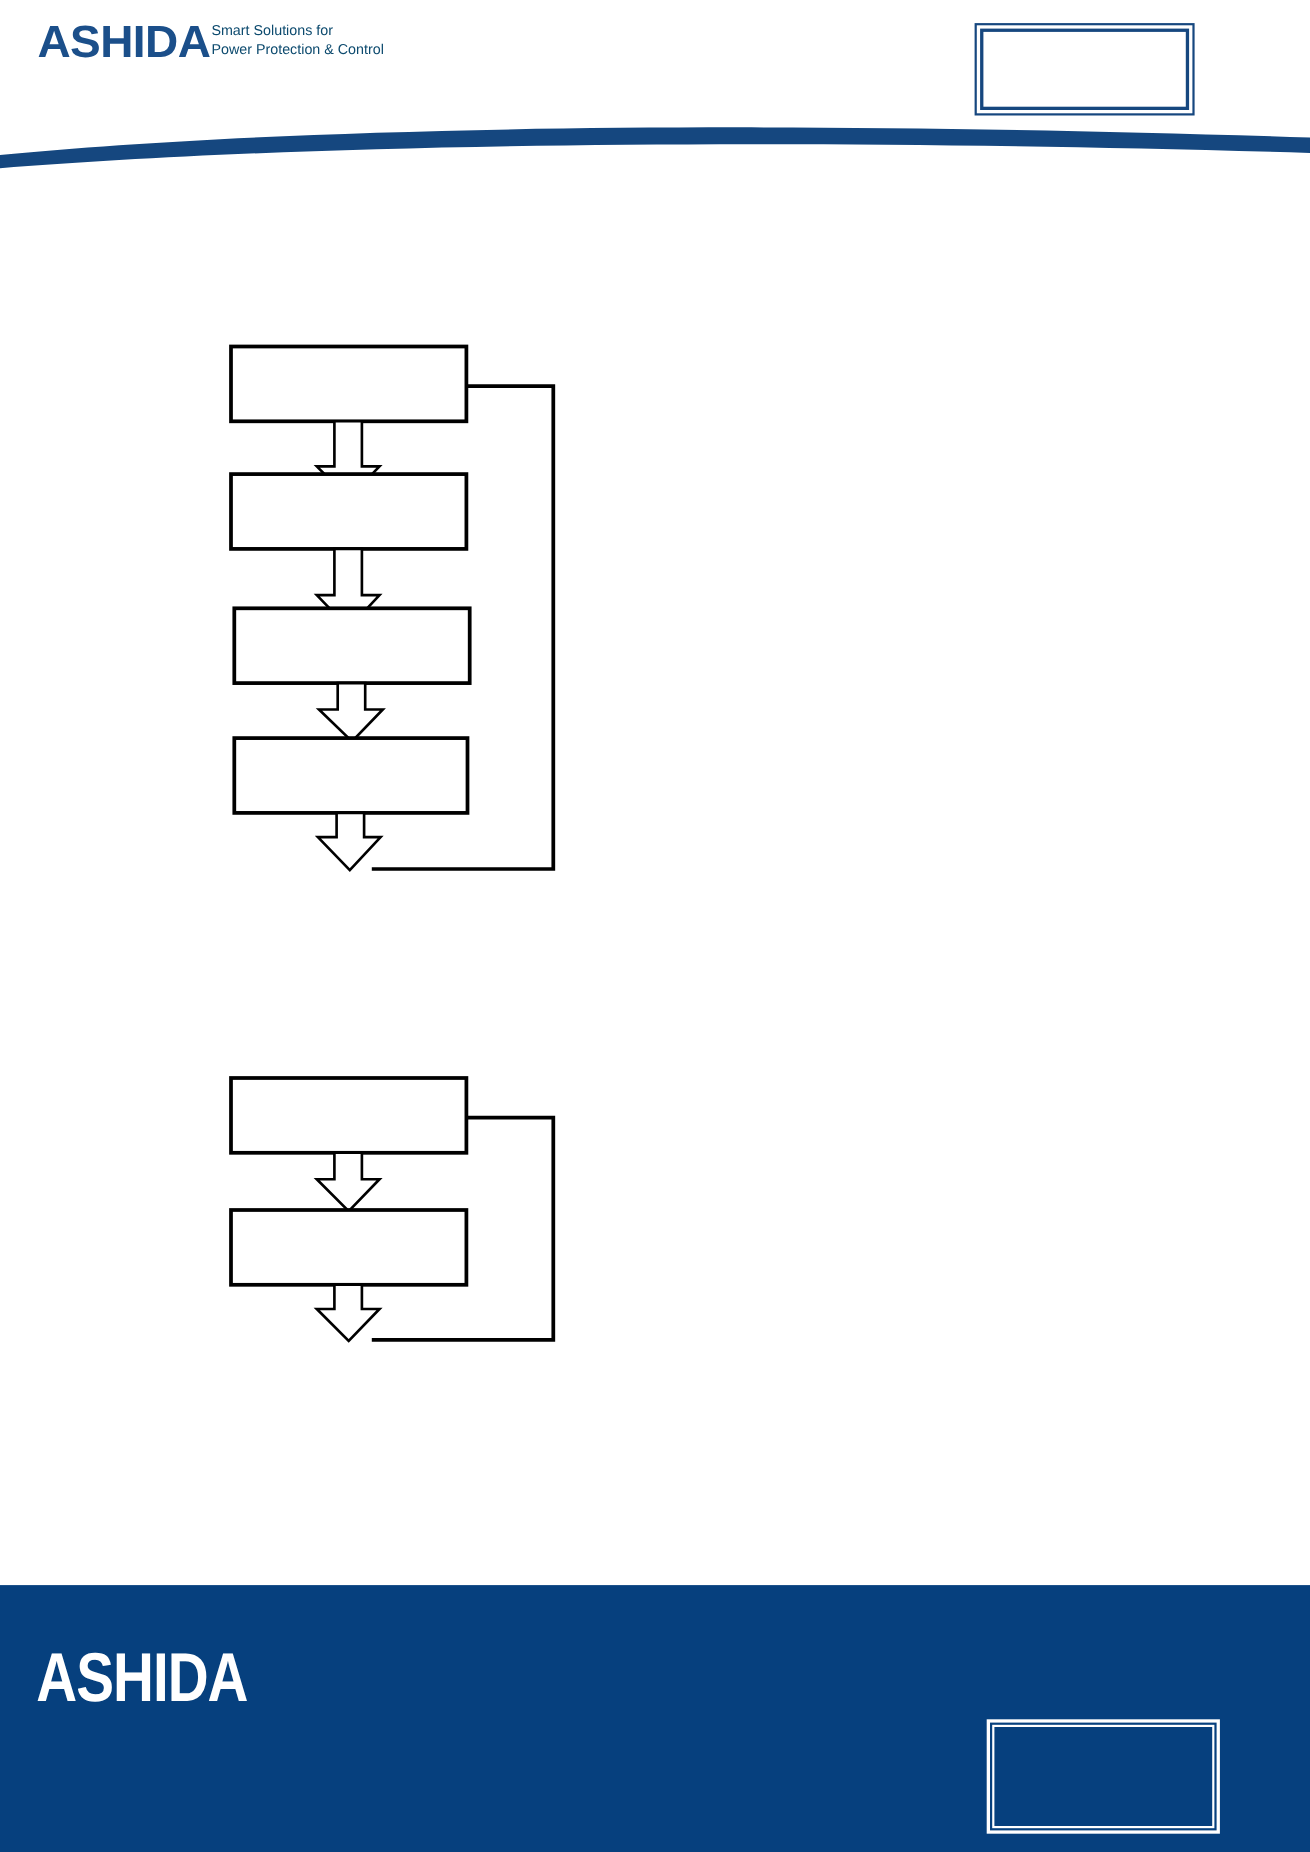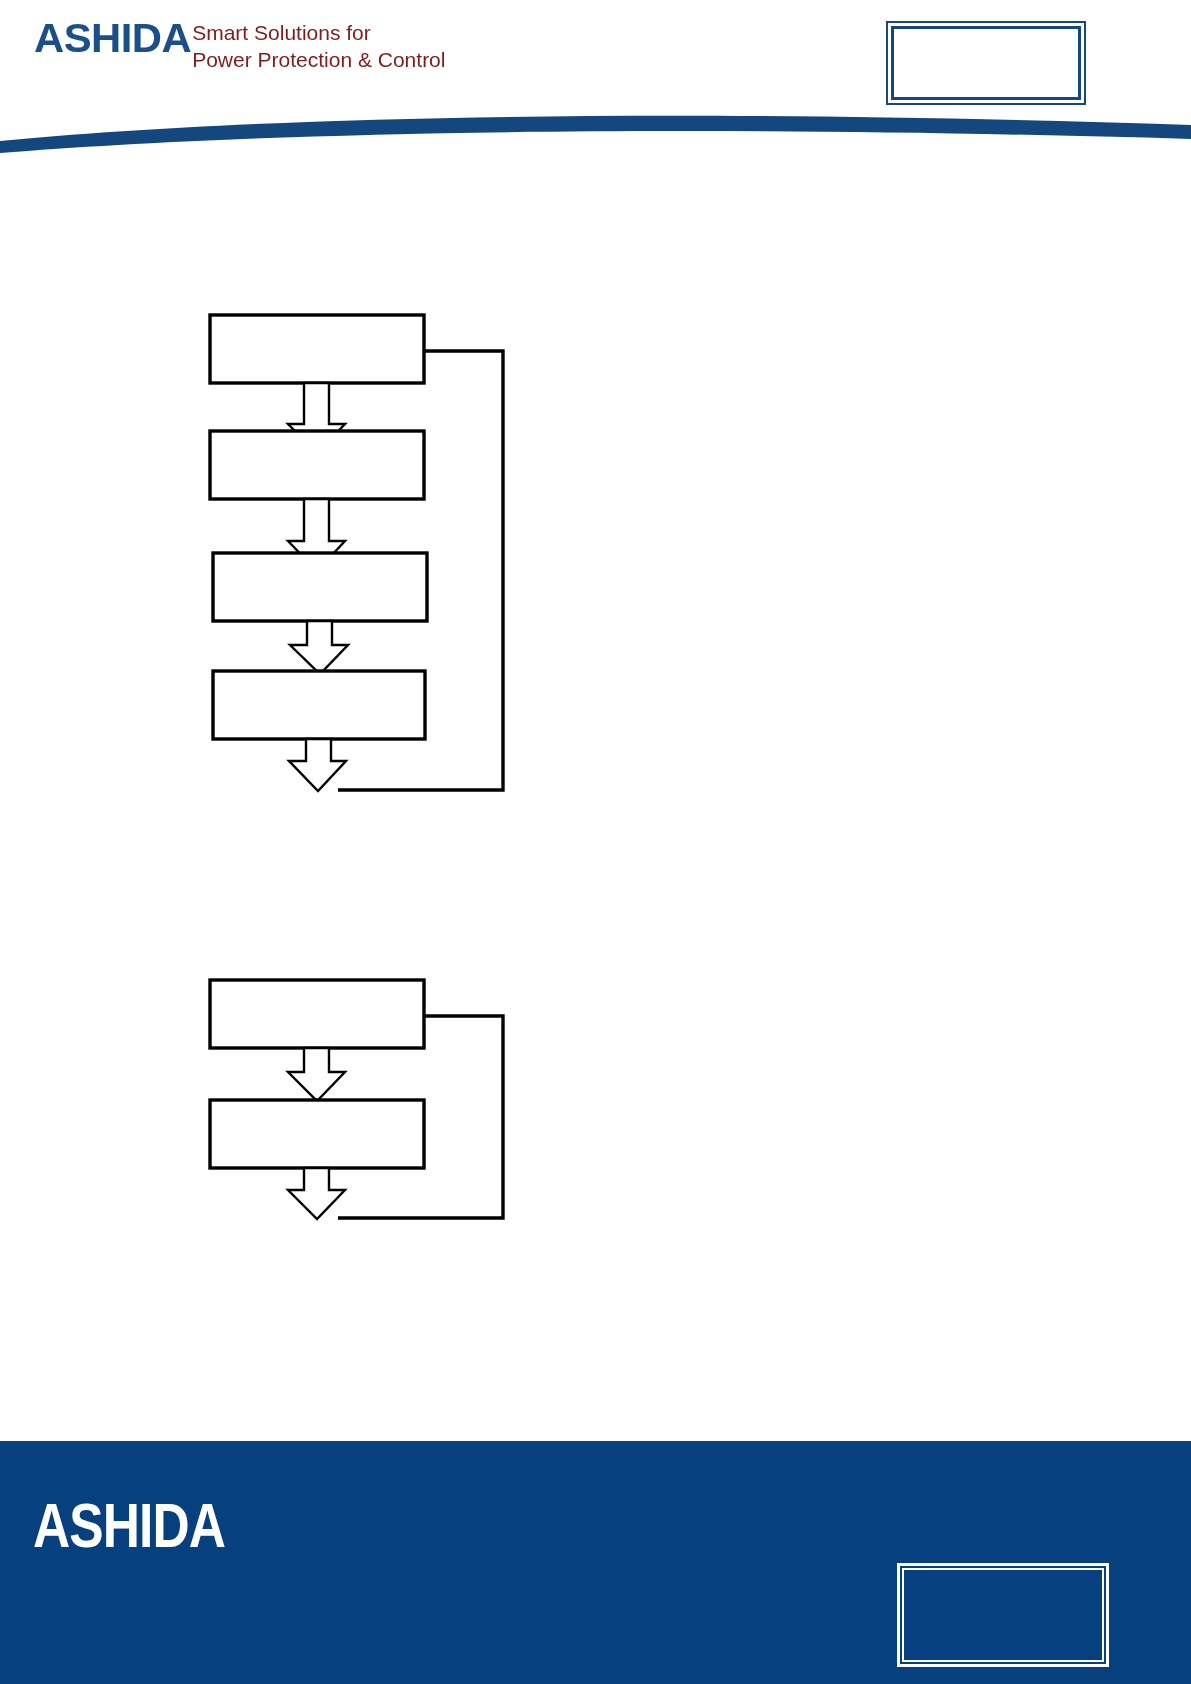--- a/index.html
+++ b/index.html
@@ -38,22 +38,22 @@
     font-size: 41px;
     letter-spacing: -0.5px;
     color: #1b4f8a;
     line-height: 1;
     transform: scaleX(1.02);
     transform-origin: left top;
   }
   .logo-tag {
     margin-left: 4px;
     margin-top: 2px;
-    color: #7f1d1d;
-    font-size: 21px;
+    color: #0c4a6e;
+    font-size: 13px;
     line-height: 1.28;
     font-family: "Liberation Sans", sans-serif;
   }
   .logo-tag span { display: block; white-space: nowrap; }
 
   .header-box {
     position: absolute;
     left: 886px;
     top: 21px;
     width: 200px;

